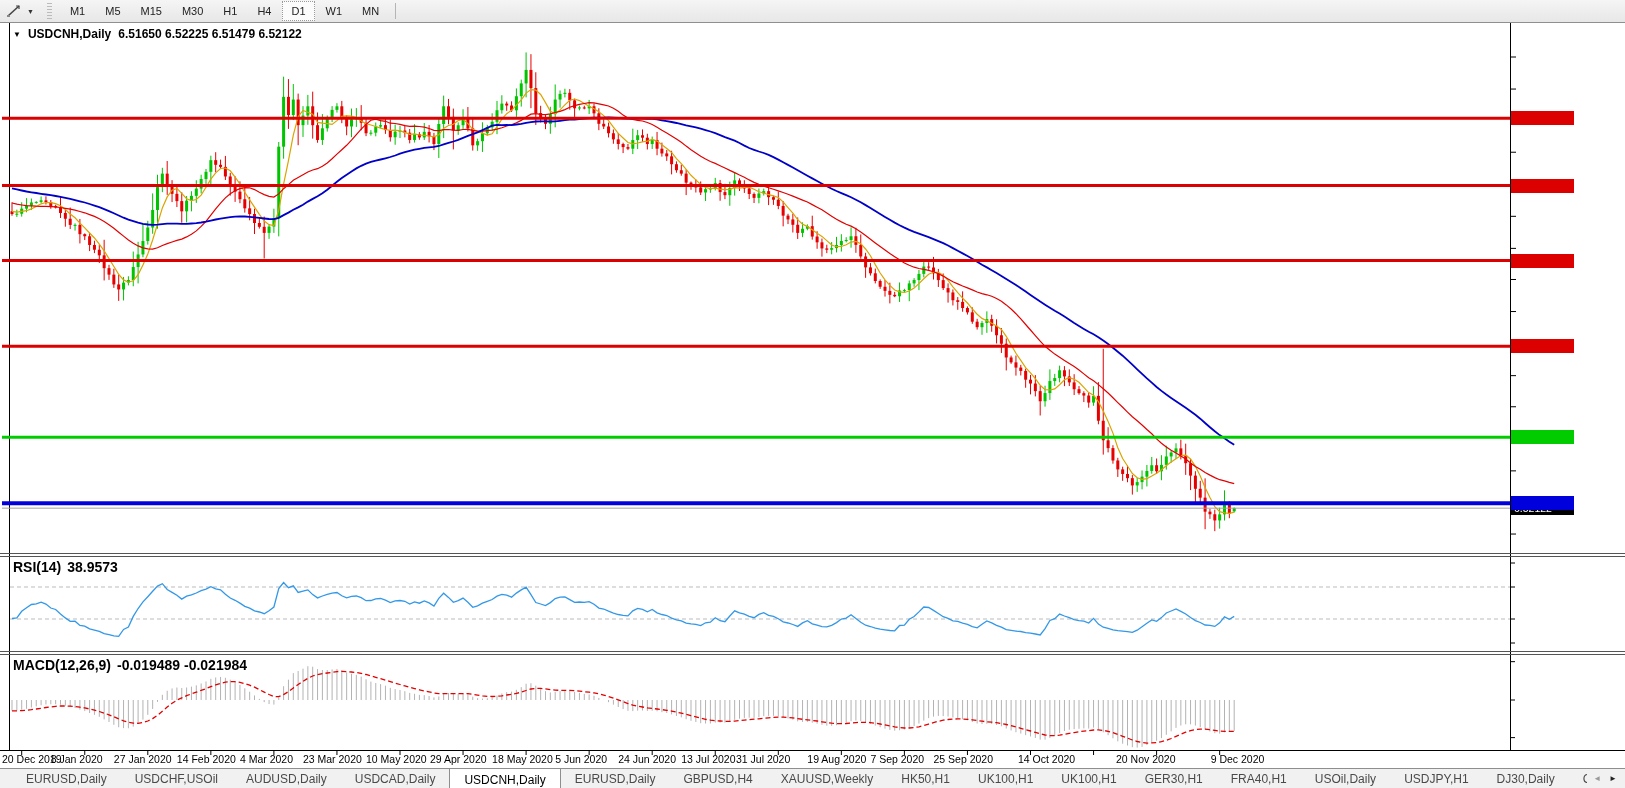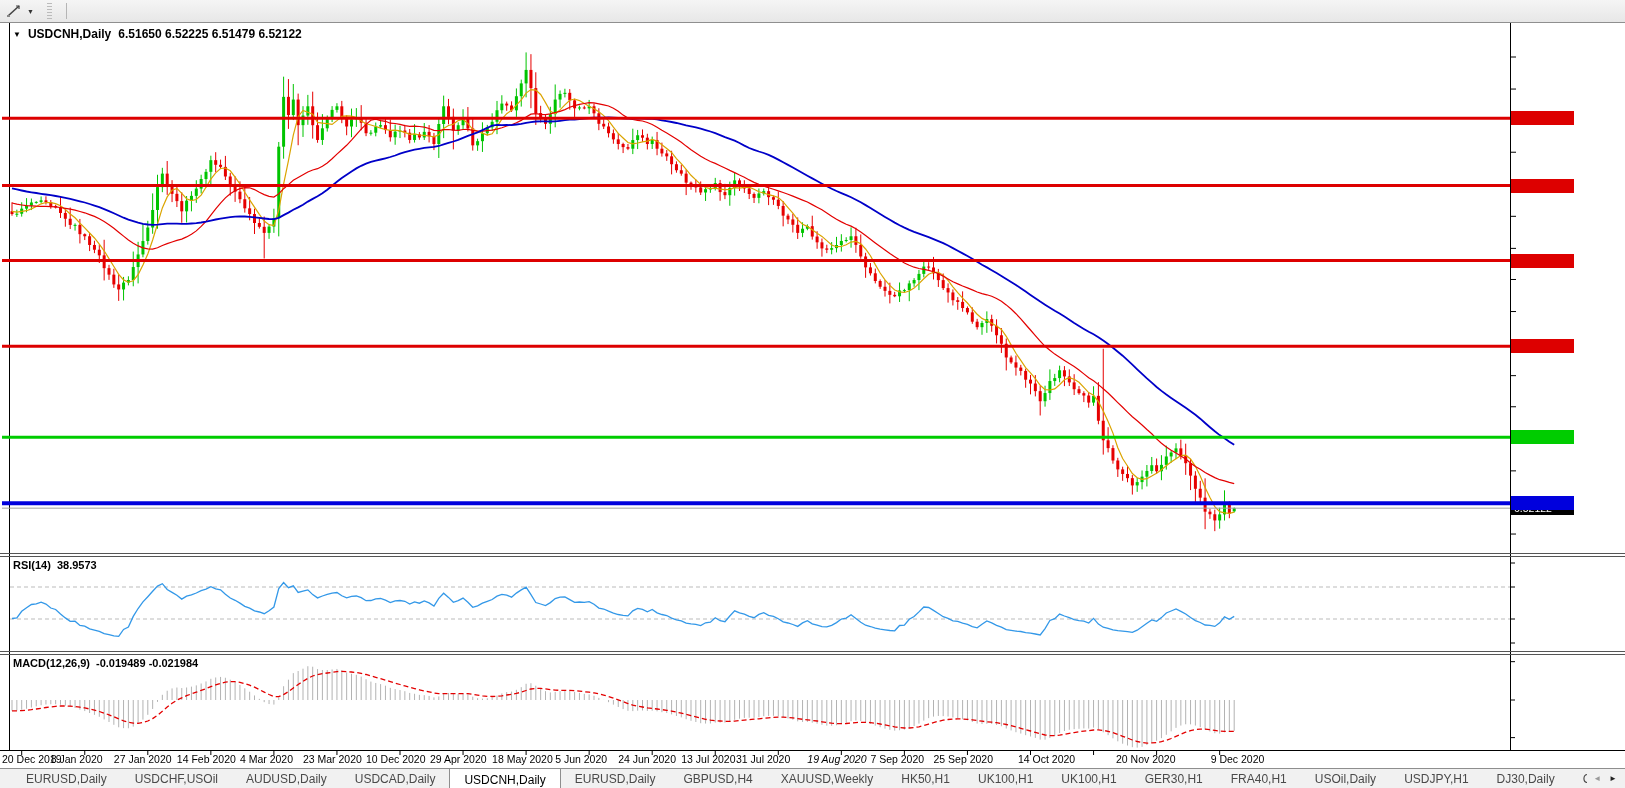--- a/index.html
+++ b/index.html
@@ -16,21 +16,21 @@
   .tf-buttons{display:flex;align-items:center;height:22px;}
   .tf-btn{font-size:11px;color:#222;padding:3px 8px;margin:0 1px;border:1px solid transparent;cursor:default;}
   .tf-btn.active{background:#fbfbfb;border:1px dotted #9a9a9a;}
   .tb-sep{width:1px;height:16px;background:#b5b5b5;margin:0 6px;}
   
   #chart-svg{position:absolute;top:0;left:0;z-index:1;}
   #overlay{position:absolute;top:0;left:0;width:1625px;height:768px;z-index:5;pointer-events:none;}
   .chart-title{position:absolute;top:27px;left:13px;font-size:12px;font-weight:bold;color:#000;
     display:flex;align-items:center;gap:7px;}
   .tmark{font-size:8px;position:relative;top:0px;}
-  .pane-title{position:absolute;left:13px;font-size:11px;font-weight:bold;color:#000;display:flex;gap:6px;}
+  .pane-title{position:absolute;left:13px;font-size:14px;font-weight:bold;color:#000;display:flex;gap:6px;}
   .rsi-title{top:559px;}
   .macd-title{top:657px;}
   .ax-label{position:absolute;left:1519px;font-size:11px;color:#000;white-space:nowrap;}
   .macd-ax-label{left:1515px;}
   .price-tag{position:absolute;left:1511px;width:60px;height:14px;line-height:14px;
     font-size:10.5px;padding-left:3px;color:#fff;white-space:nowrap;}
   .date-label{position:absolute;top:753px;font-size:10.5px;color:#000;white-space:nowrap;}
   
   .tabbar{position:absolute;left:0;bottom:0;width:1625px;height:20px;background:#f1f1f1;
     border-top:1px solid #8e8e8e;display:flex;align-items:stretch;z-index:30;
@@ -49,20 +49,31 @@
 <div class="toolbar">
   <div class="tool-icon">
     <svg width="16" height="14" viewBox="0 0 16 14">
       <path d="M2 12 L13 2" stroke="#444" stroke-width="1.6" fill="none"></path>
       <path d="M10 2 L13 2 L13 5" stroke="#444" stroke-width="1.2" fill="none"></path>
       <rect x="1" y="11" width="3" height="2" fill="#888"></rect>
     </svg>
   </div>
   <div class="caret">▼</div>
   <div class="tb-handle"></div>
+  <div class="tf-buttons" id="tf-buttons">
+      <div class="tf-btn">M1</div>
+      <div class="tf-btn">M5</div>
+      <div class="tf-btn">M15</div>
+      <div class="tf-btn">M30</div>
+      <div class="tf-btn">H1</div>
+      <div class="tf-btn">H4</div>
+      <div class="tf-btn active">D1</div>
+      <div class="tf-btn">W1</div>
+      <div class="tf-btn">MN</div>
+    </div>
   <div class="tb-sep"></div>
 </div>
 
 <svg id="chart-svg" width="1625" height="768">
     <defs>
       <clipPath id="c-main">
         <rect x="10" y="23" width="1500" height="530"></rect>
       </clipPath>
       <clipPath id="c-rsi">
         <rect x="10" y="557" width="1500" height="94"></rect>
@@ -935,28 +946,28 @@
     <div class="price-tag" style="top: 253.522px; background: rgb(221, 0, 0); z-index: 7;"></div>
     <div class="price-tag" style="top: 339.313px; background: rgb(221, 0, 0); z-index: 7;"></div>
     <div class="price-tag" style="top: 430.296px; background: rgb(0, 204, 0); z-index: 7;"></div>
     <div class="price-tag" style="top: 496.162px; background: rgb(0, 0, 221); z-index: 7;"></div>
     <div class="date-label" style="left: 2px;">20 Dec 2019</div>
     <div class="date-label" style="left: 50.75px;">8 Jan 2020</div>
     <div class="date-label" style="left: 113.8px;">27 Jan 2020</div>
     <div class="date-label" style="left: 176.85px;">14 Feb 2020</div>
     <div class="date-label" style="left: 239.9px;">4 Mar 2020</div>
     <div class="date-label" style="left: 302.95px;">23 Mar 2020</div>
-    <div class="date-label" style="left: 366px;">10 Dec 2020</div>
+    <div class="date-label" style="left: 366px;">10 May 2020</div>
     <div class="date-label" style="left: 430px;">29 Apr 2020</div>
     <div class="date-label" style="left: 492.1px;">18 May 2020</div>
     <div class="date-label" style="left: 555.15px;">5 Jun 2020</div>
     <div class="date-label" style="left: 618.2px;">24 Jun 2020</div>
     <div class="date-label" style="left: 681.25px;">13 Jul 2020</div>
     <div class="date-label" style="left: 716px; margin-left: 20px;">31 Jul 2020</div>
-    <div class="date-label" style="left: 807.35px; font-style: italic;">19 Aug 2020</div>
+    <div class="date-label" style="left: 807.35px;">19 Aug 2020</div>
     <div class="date-label" style="left: 870.4px;">7 Sep 2020</div>
     <div class="date-label" style="left: 933.45px;">25 Sep 2020</div>
     <div class="date-label" style="left: 1018px;">14 Oct 2020</div>
     <div class="date-label" style="left: 1123px; margin-top: 36px;">2 Nov 2020</div>
     <div class="date-label" style="left: 1116px;">20 Nov 2020</div>
     <div class="date-label" style="left: 1185.65px; margin-left: 25px;">9 Dec 2020</div>
   </div>
 
 <div class="tabbar">
   <div id="tabbar-tabs" style="display:flex;align-items:stretch;overflow:hidden;">

